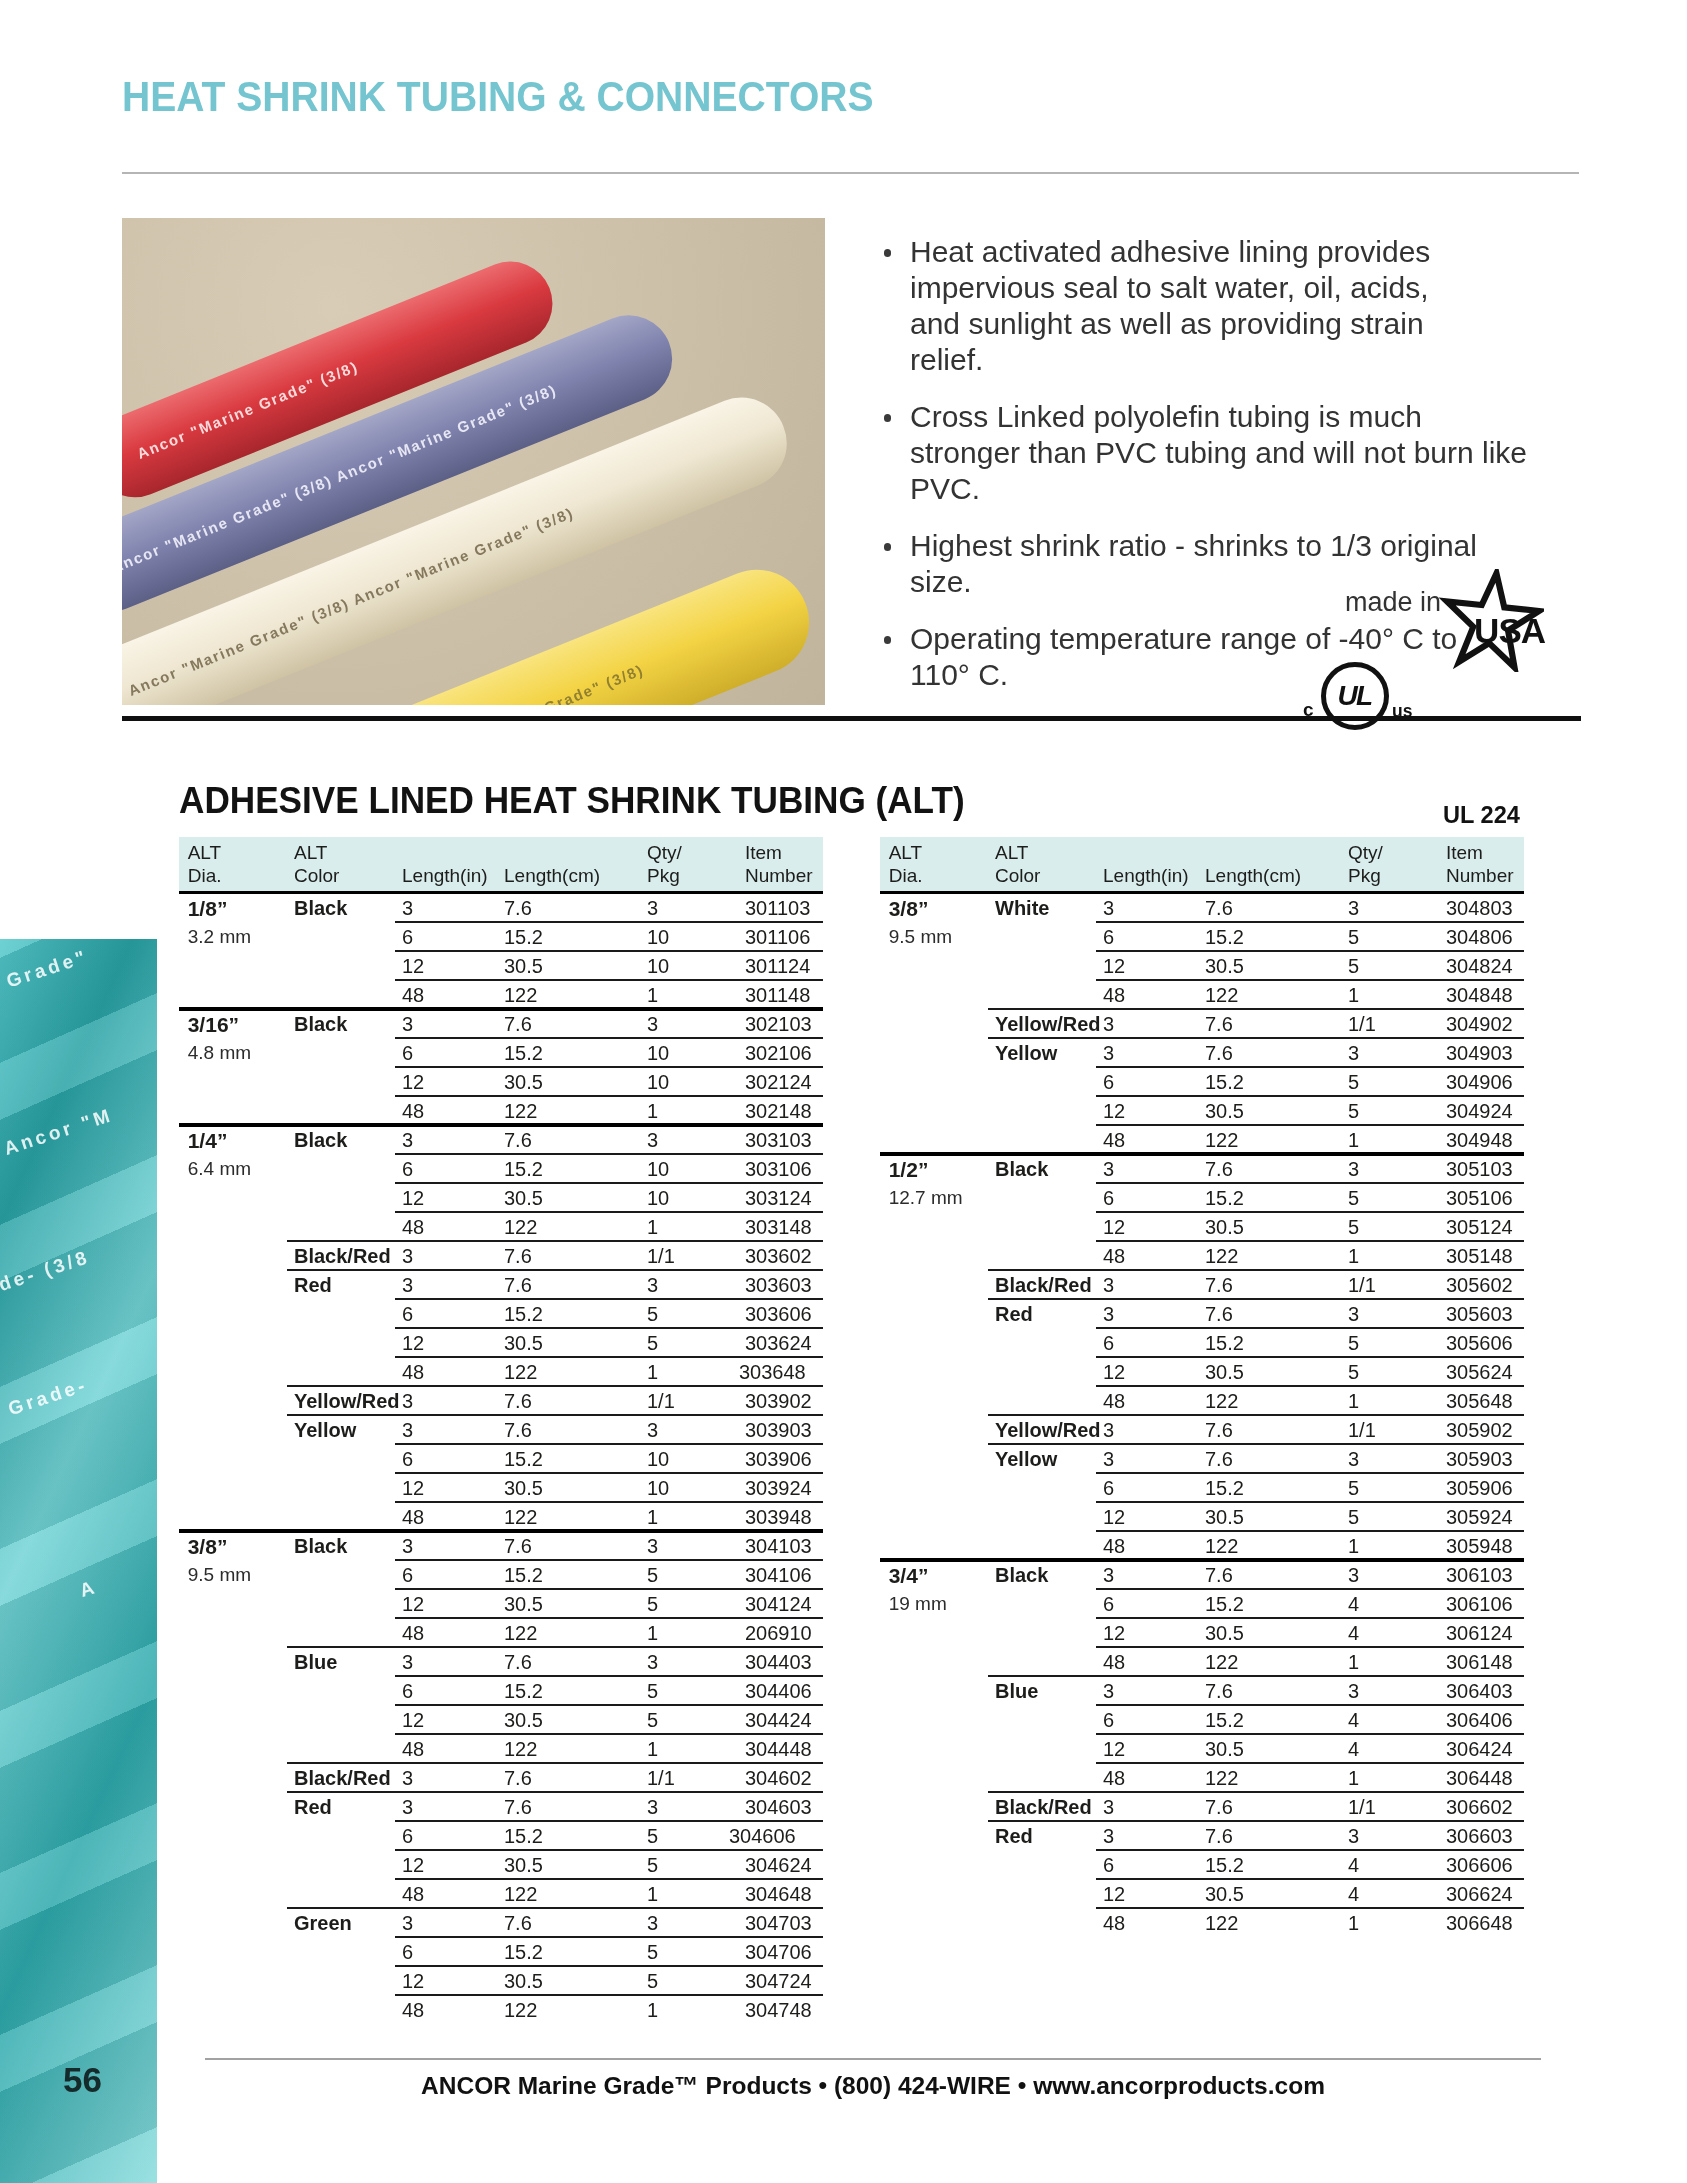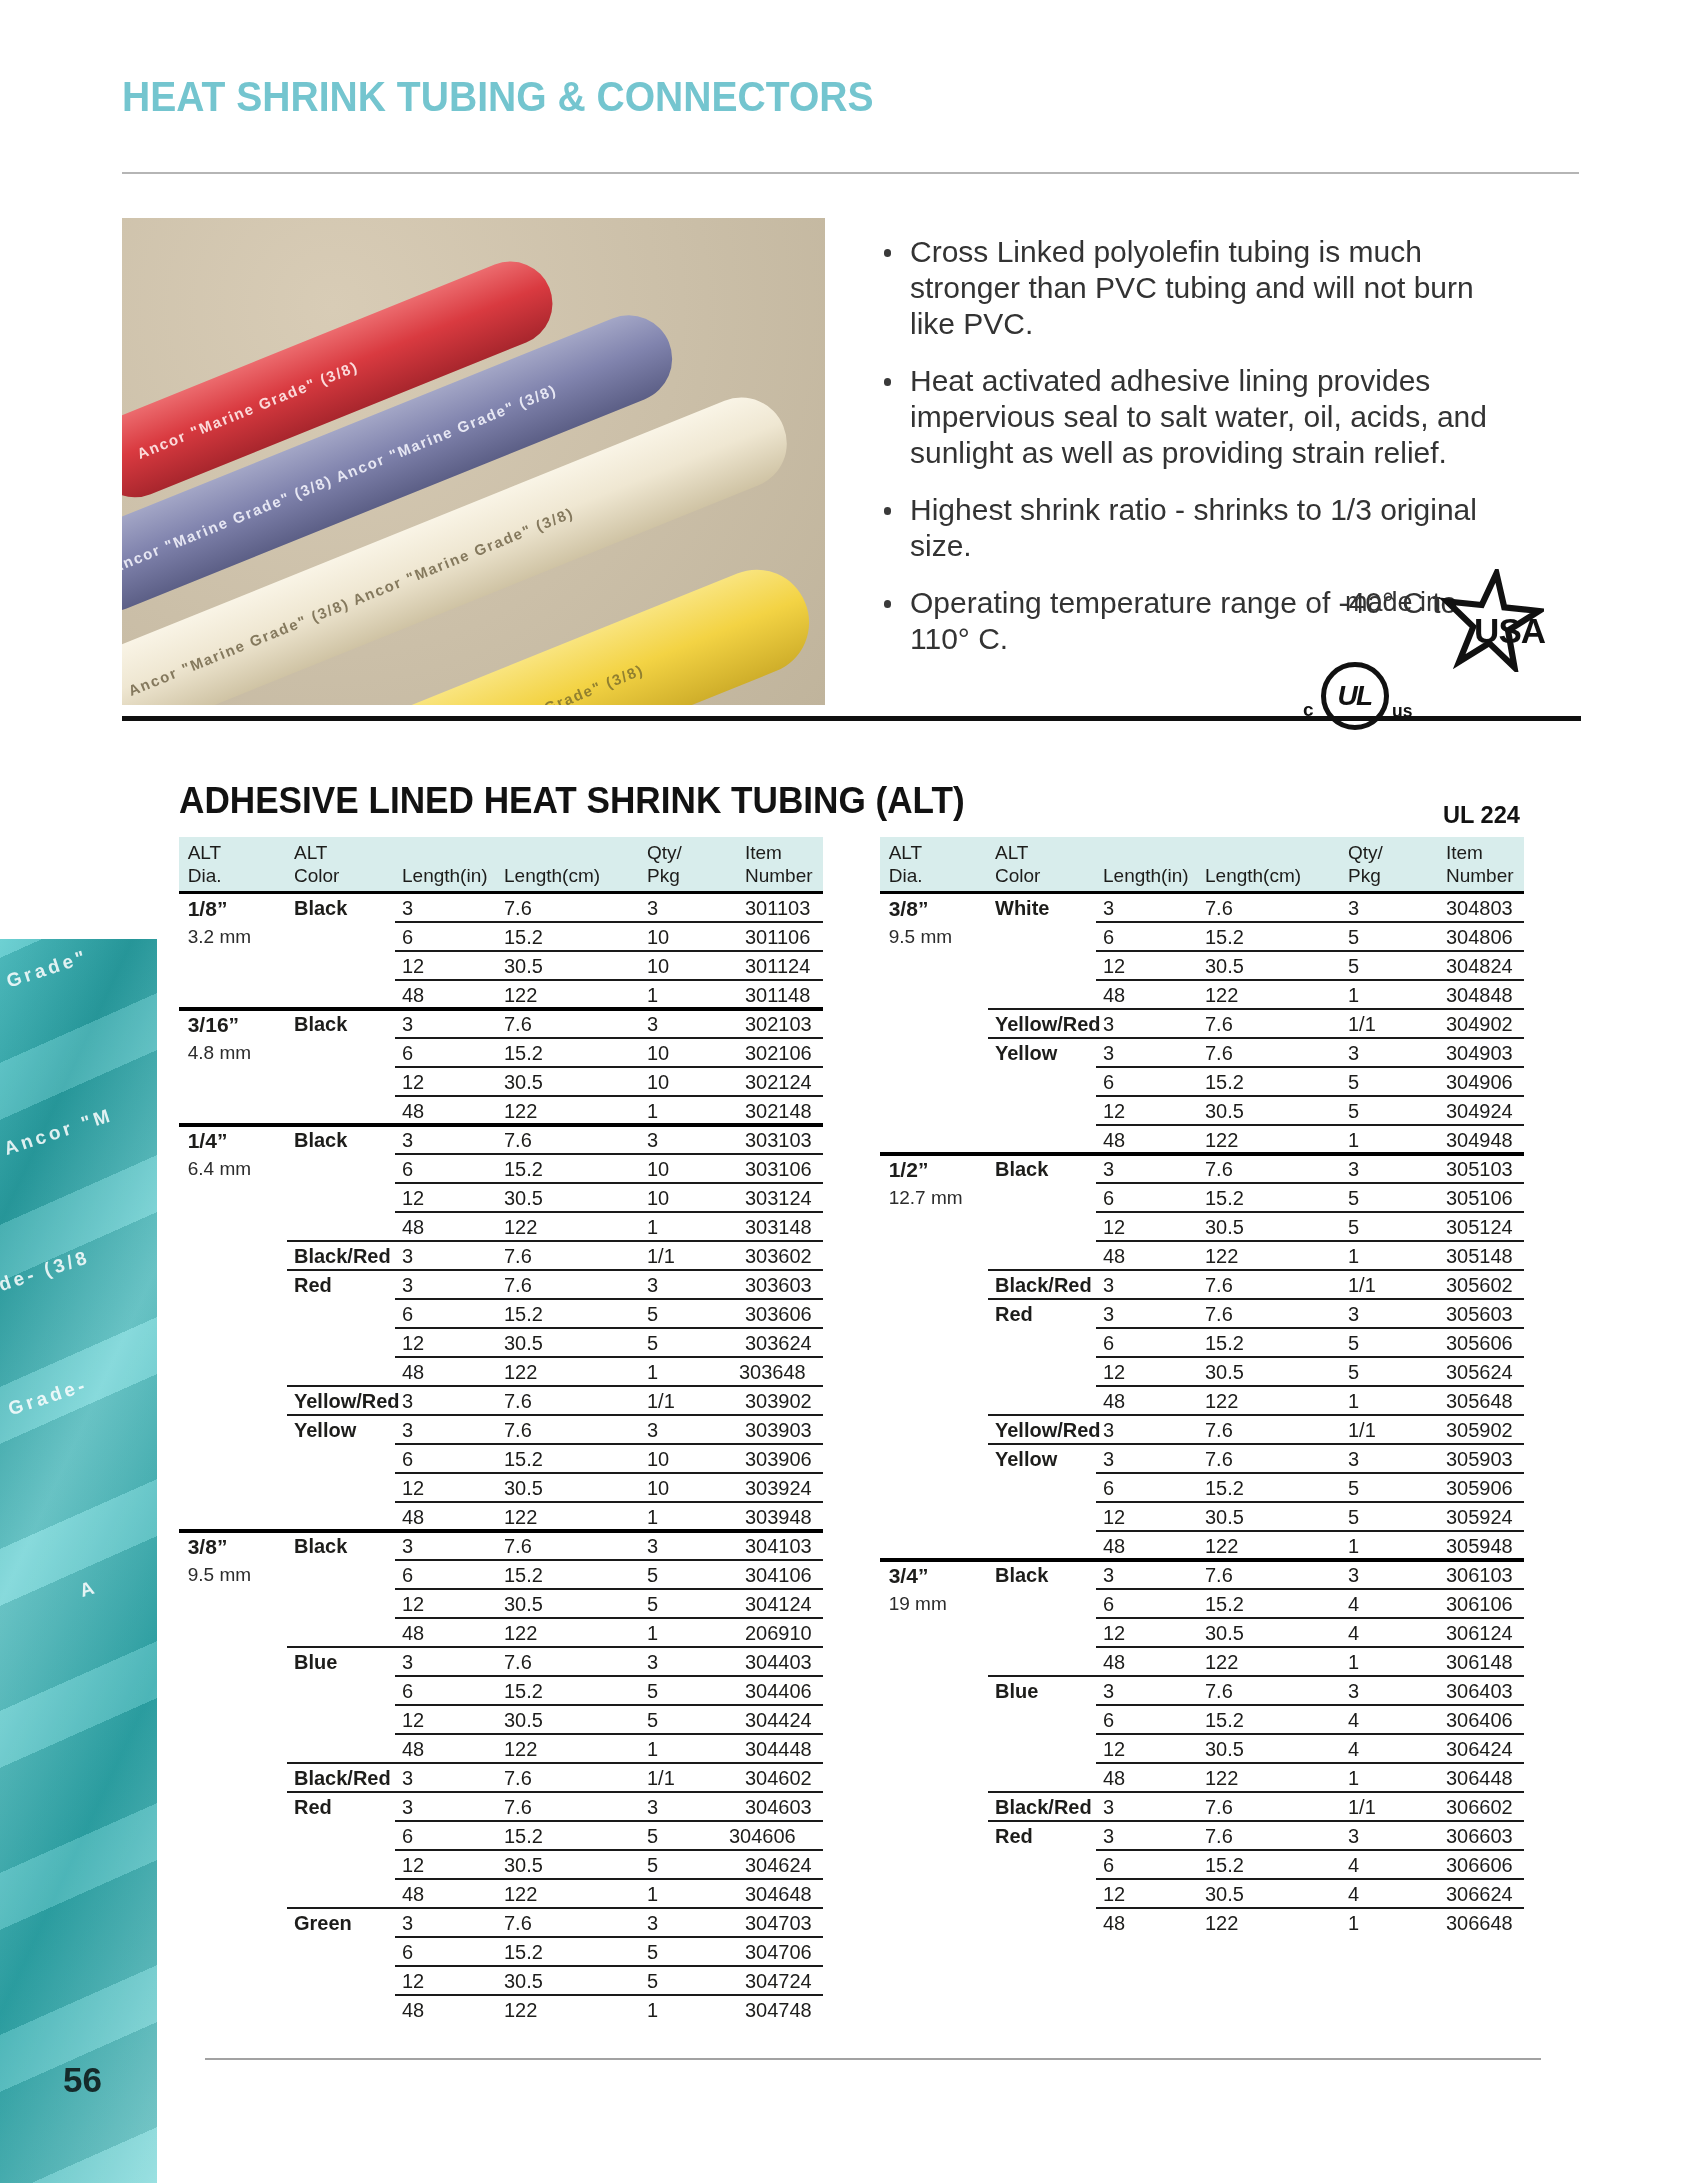--- a/index.html
+++ b/index.html
@@ -104,22 +104,22 @@
       <div class="tube" style="left: -35px; top: 444px; width: 751px; height: 91px; border-radius: 45px; background: linear-gradient(rgb(249, 244, 230) 0%, rgb(239, 231, 210) 45%, rgb(207, 195, 164) 100%);">
         <span class="tube-label" style="color: rgb(124, 112, 84);">Ancor  "Marine Grade"  (3/8)      Ancor  "Marine Grade"  (3/8)</span>
       </div>
       <div class="tube" style="left: 35px; top: 594px; width: 699px; height: 105px; border-radius: 52px; background: linear-gradient(rgb(249, 228, 126) 0%, rgb(243, 211, 68) 45%, rgb(207, 174, 42) 100%);">
         <span class="tube-label" style="color: rgb(138, 122, 46);">Ancor  "Marine Grade"  (3/8)      Ancor  "Marine Grade"  (3/8)</span>
       </div>
       <div class="tube" style="left: 288px; top: 662px; width: 542px; height: 91px; border-radius: 45px; background: linear-gradient(rgb(166, 199, 171) 0%, rgb(132, 176, 140) 45%, rgb(93, 138, 102) 100%);"></div>
     </div>
 
   <ul class="bullets">
+    <li>Heat activated adhesive lining provides impervious seal to salt water, oil, acids, and sunlight as well as providing strain relief.</li>
     <li>Cross Linked polyolefin tubing is much stronger than PVC tubing and will not burn like PVC.</li>
-    <li>Heat activated adhesive lining provides impervious seal to salt water, oil, acids, and sunlight as well as providing strain relief.</li>
     <li>Highest shrink ratio - shrinks to 1/3 original size.</li>
     <li>Operating temperature range of -40° C to 110° C.</li>
   </ul>
 
   <div class="made-in">made in</div>
   <svg class="usa-star" viewBox="0 0 100 100">
     <polygon points="50,4 61,36 95,36 67,58 77,93 50,72 23,93 33,58 5,36 39,36" fill="none" stroke="#111" stroke-width="6" transform="rotate(6 50 50)"></polygon>
   </svg>
   <div class="usa-text">USA</div>
 
@@ -729,15 +729,16 @@
   <div class="sidebar" id="sidebar">
       <span class="frag frag0">Grade"</span>
       <span class="frag frag1">Ancor  "M</span>
       <span class="frag frag2">de-  (3/8</span>
       <span class="frag frag3">Grade-</span>
       <span class="frag frag4">A</span>
     </div>
   <div class="page-num">56</div>
 
   <div class="footer-rule"></div>
+  <div class="footer-text">ANCOR Marine Grade™ Products • (800) 424-WIRE • www.ancorproducts.com</div>
 
 </div>
 
 
 </body></html>

